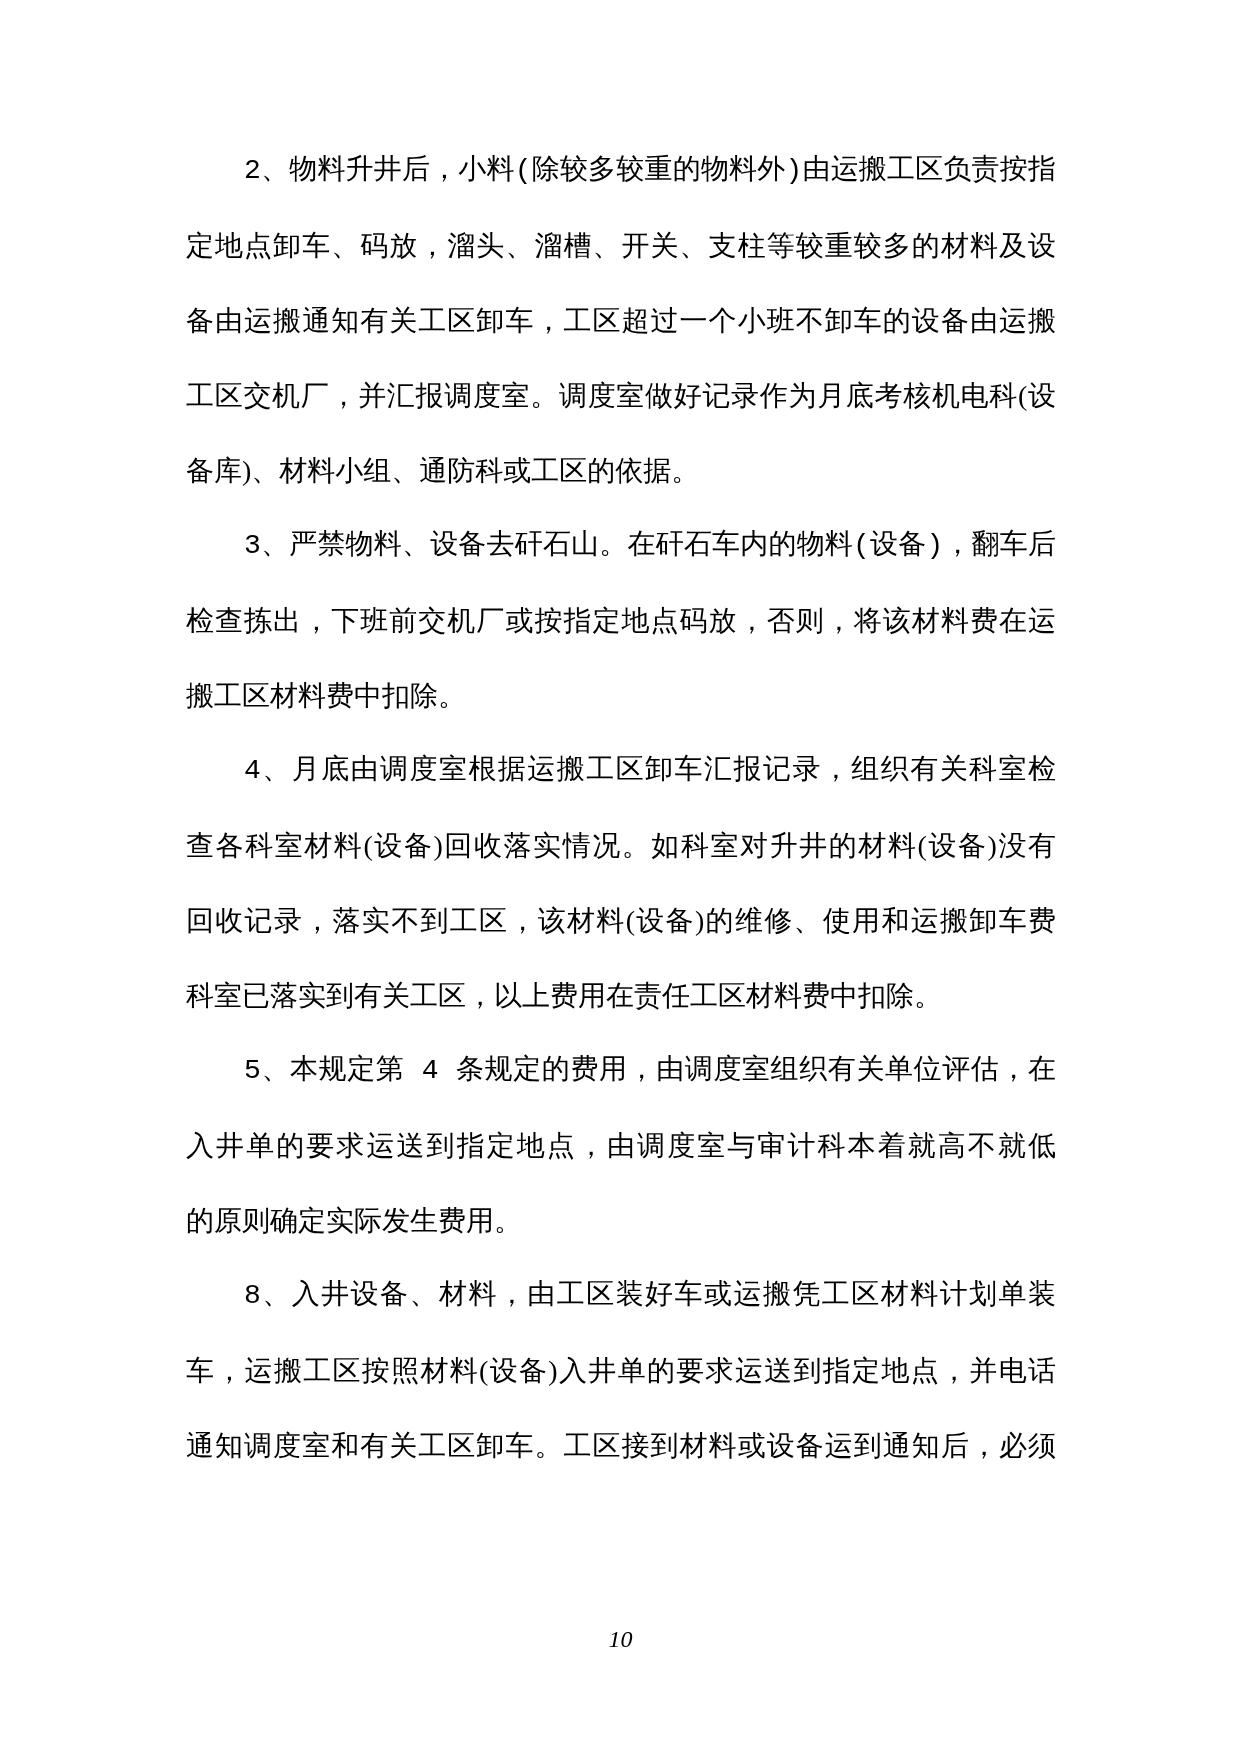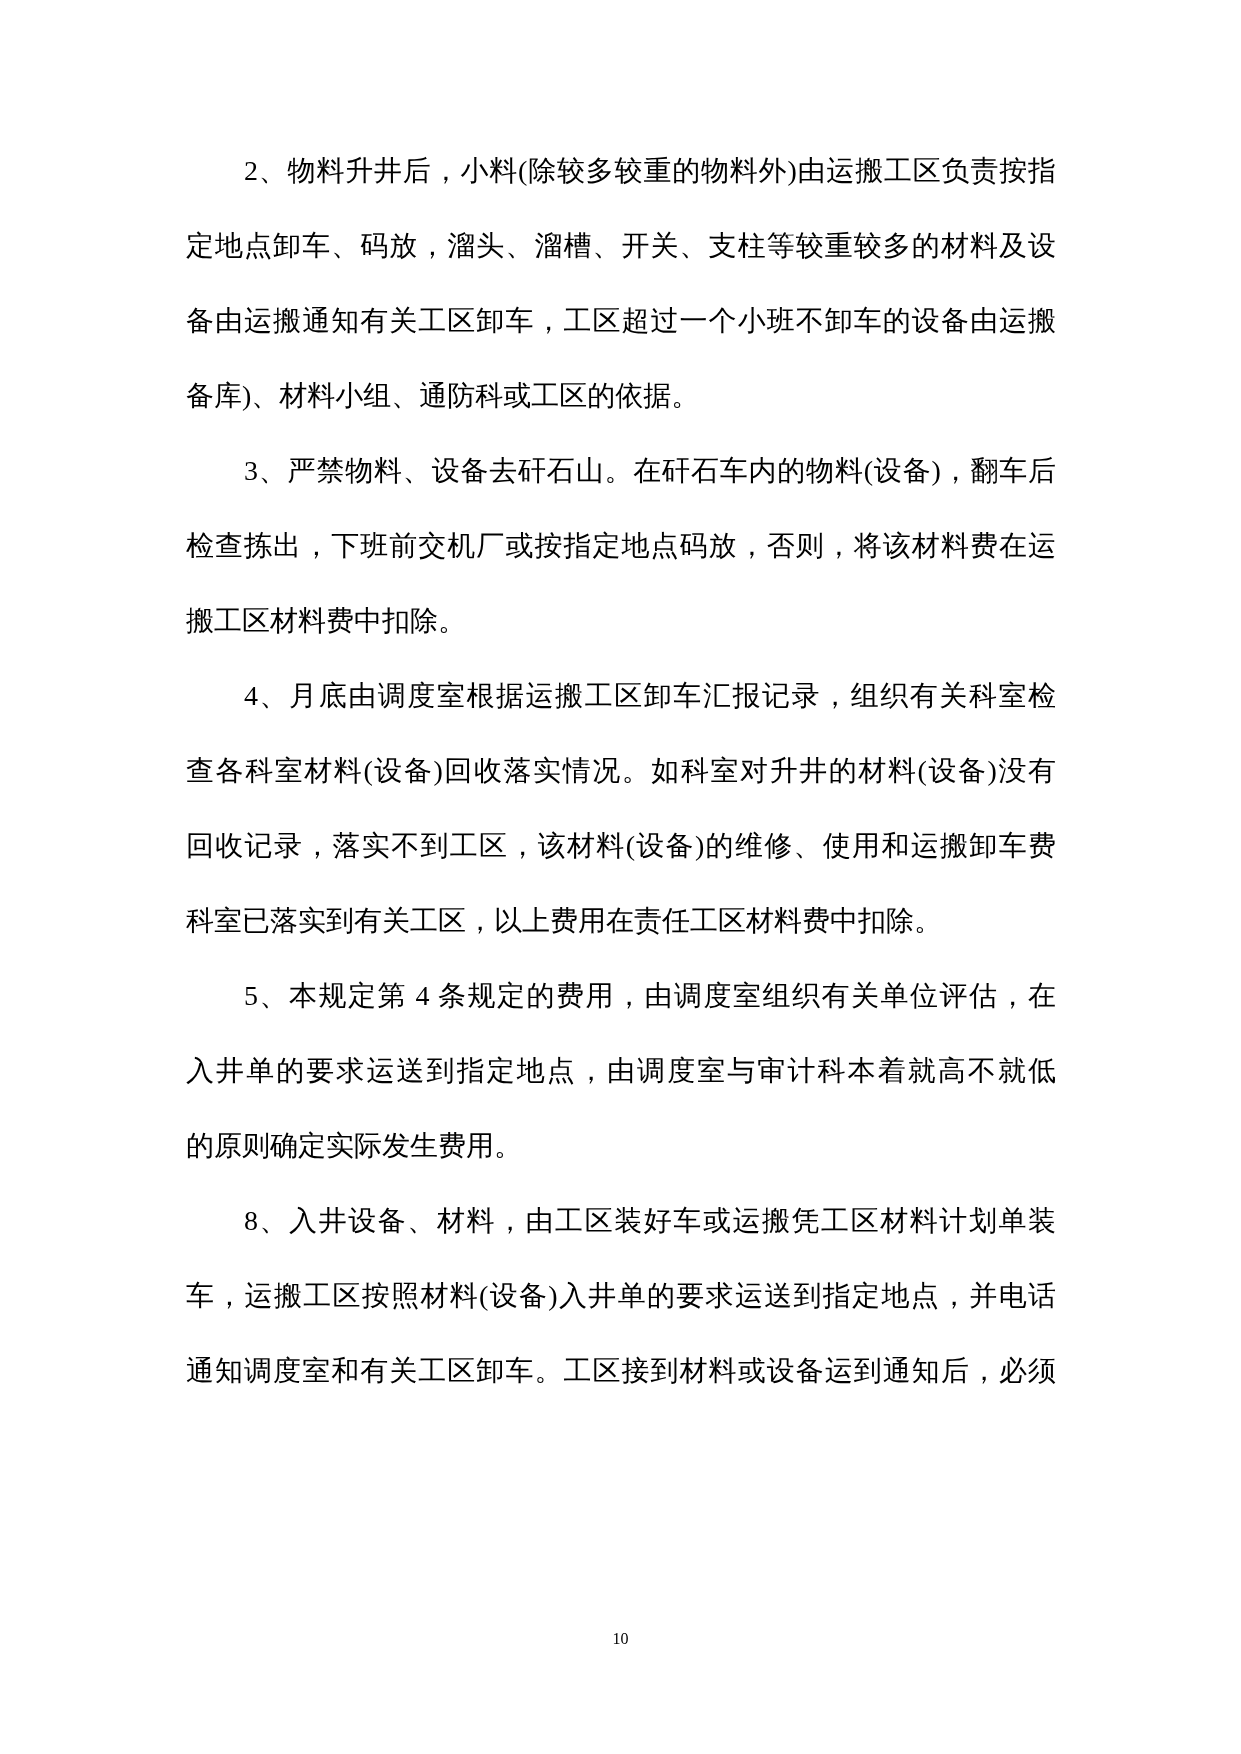--- a/index.html
+++ b/index.html
@@ -29,43 +29,46 @@
     font-size: 28px;
     height: 75px;
     line-height: 75px;
     text-align: justify;
     text-align-last: justify;
     overflow: hidden;
     white-space: normal;
   }
   .line.first {
     text-indent: 58px;
+    font-family: Liberation Mono, monospace;
   }
   .line.end {
     text-align-last: left;
   }
   .page-number {
     position: absolute;
     top: 1626px;
     left: 0;
     width: 100%;
     text-align: center;
-    font-size: 16px;
+    font-size: 24px;
     line-height: 26px;
+    font-style: italic;
   }
 </style>
 </head>
 <body>
 
 <div class="text-block">
 
   <div class="para">
     <div class="line first">2、物料升井后，小料(除较多较重的物料外)由运搬工区负责按指</div>
     <div class="line">定地点卸车、码放，溜头、溜槽、开关、支柱等较重较多的材料及设</div>
     <div class="line">备由运搬通知有关工区卸车，工区超过一个小班不卸车的设备由运搬</div>
+    <div class="line">工区交机厂，并汇报调度室。调度室做好记录作为月底考核机电科(设</div>
     <div class="line end">备库)、材料小组、通防科或工区的依据。</div>
   </div>
 
   <div class="para">
     <div class="line first">3、严禁物料、设备去矸石山。在矸石车内的物料(设备)，翻车后</div>
     <div class="line">检查拣出，下班前交机厂或按指定地点码放，否则，将该材料费在运</div>
     <div class="line end">搬工区材料费中扣除。</div>
   </div>
 
   <div class="para">

